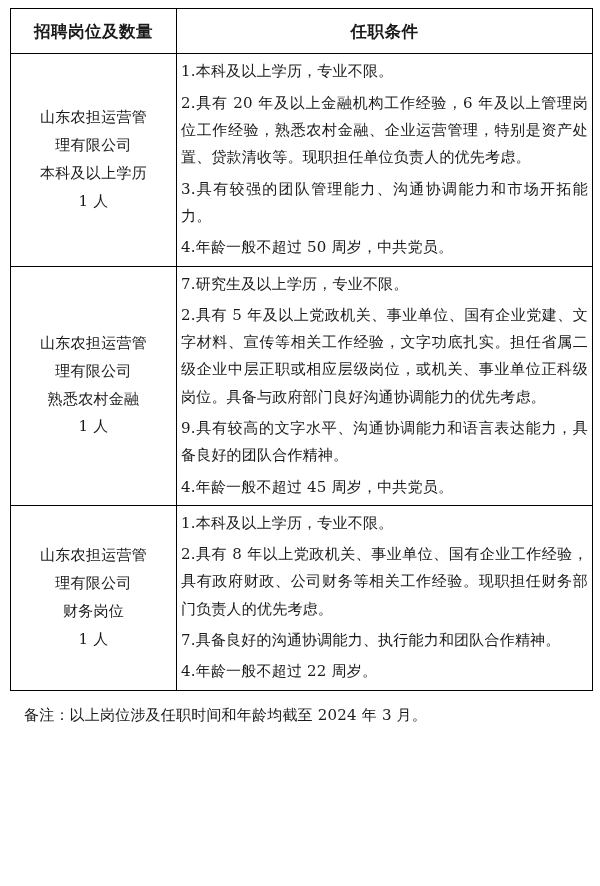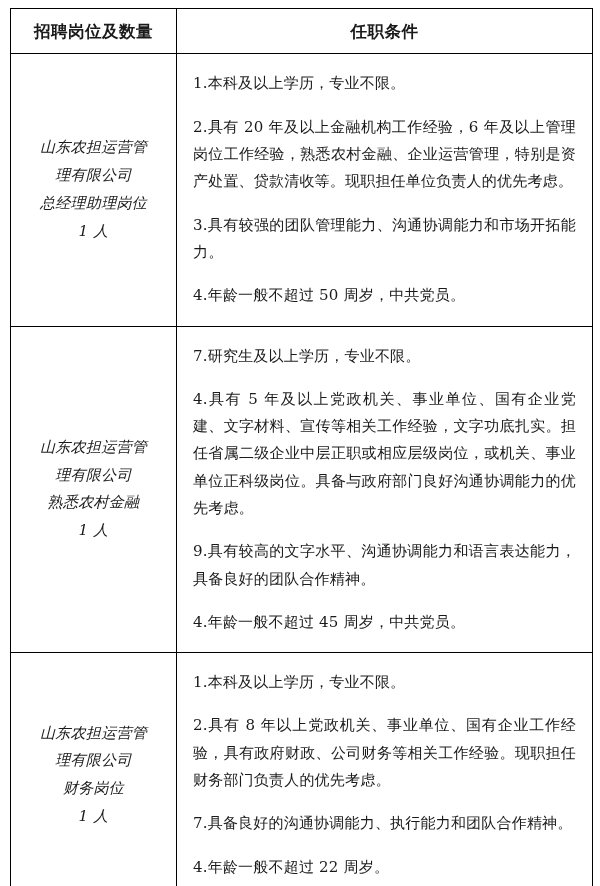--- a/index.html
+++ b/index.html
@@ -57,26 +57,25 @@
   }
   td.req-cell {
     vertical-align: top;
     font-size: 15px;
     line-height: 1.82;
     padding: 14px 12px 14px 13px;
     letter-spacing: 0.2px;
     text-align: justify;
   }
   .req-line {
-    margin: 16px;
+    margin: 4px;
     text-indent: 0;
   }
   .post-line {
     display: block;
-    font-style: italic;
   }
   .note {
     font-size: 15px;
     line-height: 1.6;
     padding: 12px 2px 0 14px;
     letter-spacing: 0.2px;
   }
 </style>
 </head>
 <body>
@@ -93,41 +92,41 @@
           <div class="th-inner">任职条件</div>
         </th>
       </tr>
     </thead>
     <tbody>
 
       <tr>
         <td class="post-cell">
           <span class="post-line">山东农担运营管</span>
           <span class="post-line">理有限公司</span>
-          <span class="post-line">总经理助理岗位</span>
+          <span class="post-line">本科及以上学历</span>
           <span class="post-line">1 人</span>
         </td>
         <td class="req-cell">
           <p class="req-line">1.本科及以上学历，专业不限。</p>
           <p class="req-line">2.具有 20 年及以上金融机构工作经验，6 年及以上管理岗位工作经验，熟悉农村金融、企业运营管理，特别是资产处置、贷款清收等。现职担任单位负责人的优先考虑。</p>
           <p class="req-line">3.具有较强的团队管理能力、沟通协调能力和市场开拓能力。</p>
           <p class="req-line">4.年龄一般不超过 50 周岁，中共党员。</p>
         </td>
       </tr>
 
       <tr>
         <td class="post-cell">
           <span class="post-line">山东农担运营管</span>
           <span class="post-line">理有限公司</span>
           <span class="post-line">熟悉农村金融</span>
           <span class="post-line">1 人</span>
         </td>
         <td class="req-cell">
           <p class="req-line">7.研究生及以上学历，专业不限。</p>
-          <p class="req-line">4.具有 5 年及以上党政机关、事业单位、国有企业党建、文字材料、宣传等相关工作经验，文字功底扎实。担任省属二级企业中层正职或相应层级岗位，或机关、事业单位正科级岗位。具备与政府部门良好沟通协调能力的优先考虑。</p>
+          <p class="req-line">2.具有 5 年及以上党政机关、事业单位、国有企业党建、文字材料、宣传等相关工作经验，文字功底扎实。担任省属二级企业中层正职或相应层级岗位，或机关、事业单位正科级岗位。具备与政府部门良好沟通协调能力的优先考虑。</p>
           <p class="req-line">9.具有较高的文字水平、沟通协调能力和语言表达能力，具备良好的团队合作精神。</p>
           <p class="req-line">4.年龄一般不超过 45 周岁，中共党员。</p>
         </td>
       </tr>
 
       <tr>
         <td class="post-cell">
           <span class="post-line">山东农担运营管</span>
           <span class="post-line">理有限公司</span>
           <span class="post-line">财务岗位</span>
@@ -137,14 +136,15 @@
           <p class="req-line">1.本科及以上学历，专业不限。</p>
           <p class="req-line">2.具有 8 年以上党政机关、事业单位、国有企业工作经验，具有政府财政、公司财务等相关工作经验。现职担任财务部门负责人的优先考虑。</p>
           <p class="req-line">7.具备良好的沟通协调能力、执行能力和团队合作精神。</p>
           <p class="req-line">4.年龄一般不超过 22 周岁。</p>
         </td>
       </tr>
 
     </tbody>
   </table>
 
+  <div class="note">备注：以上岗位涉及任职时间和年龄均截至 2024 年 3 月。</div>
 
 </div>
 
 </body></html>

